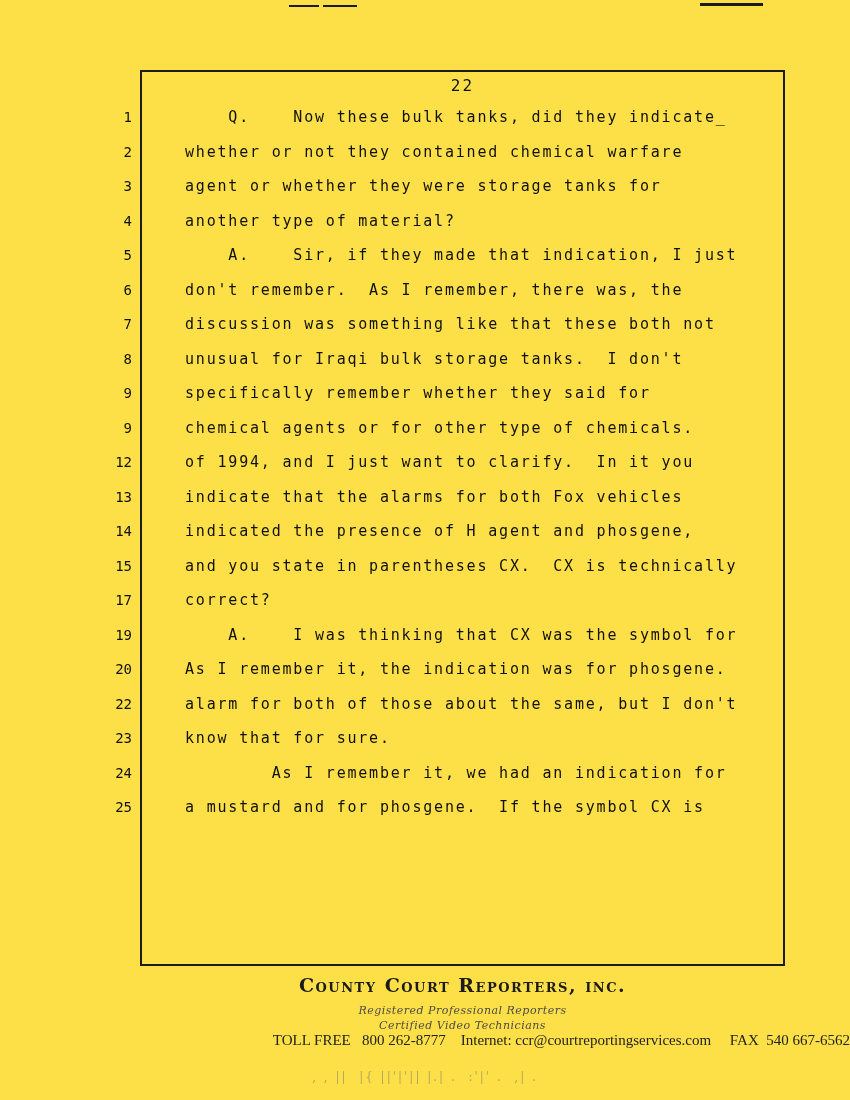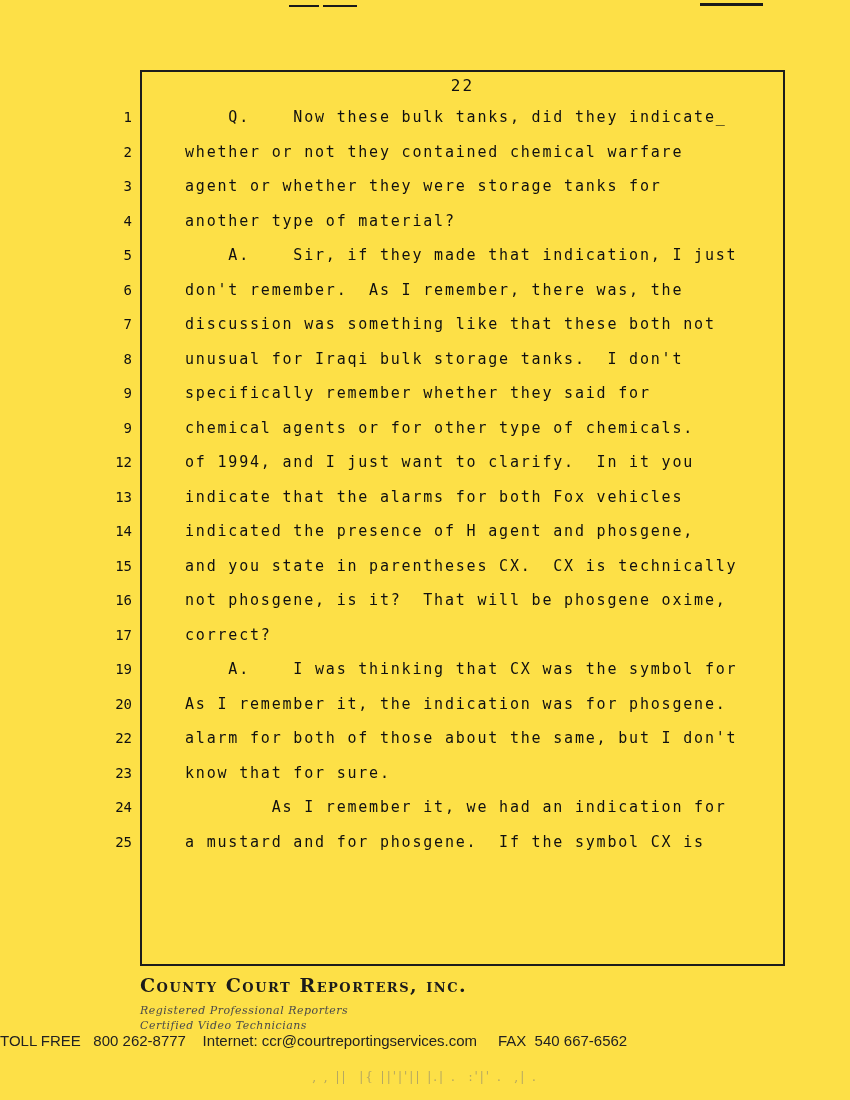--- a/index.html
+++ b/index.html
@@ -24,34 +24,34 @@
   .ln{
     display:inline-block;width:32px;text-align:right;flex:0 0 32px;
     font-size:14px;line-height:34.5px;color:#101010;
   }
   .lt{
     display:inline-block;margin-left:53px;white-space:pre;
     font-size:15px;line-height:34.5px;letter-spacing:1.8px;color:#101010;
   }
   .footer{position:absolute;left:0;top:962px;width:850px;}
   .company{
-    position:absolute;left:140px;top:12px;width:645px;text-align:left;
+    position:absolute;left:140px;top:12px;width:645px;text-align:center;
     font-family:"DejaVu Serif","Liberation Serif",serif;
     font-variant:small-caps;font-weight:600;font-size:19px;letter-spacing:1.5px;color:#1b1b1b;
   }
   .tag1,.tag2{
-    position:absolute;left:140px;width:645px;
+    position:absolute;left:140px;width:645px;text-align:center;
     font-family:"DejaVu Serif","Liberation Serif",serif;
     font-style:italic;font-size:11px;color:#4a4a4a;letter-spacing:0.5px;
   }
   .tag1{top:42px;}
   .tag2{top:57px;}
   .contact{
-    position:absolute;left:0;top:70px;width:850px;text-align:left;
-    font-family:Liberation Sans, sans-serif;
+    position:absolute;left:0;top:70px;width:850px;text-align:right;
+    font-family:Liberation Serif, serif;
     font-size:15px;color:#222;white-space:pre;
   }
   .illegible{
     position:absolute;left:0;top:108px;width:850px;text-align:center;
     font-family:"DejaVu Serif","Liberation Serif",serif;
     font-size:12px;color:#777;opacity:0.55;filter:blur(0.7px);letter-spacing:2px;white-space:pre;
   }
 </style>
 </head>
 <body>
@@ -117,24 +117,20 @@
       </div>
       <div class="row">
         <span class="ln">14</span>
         <span class="lt">indicated the presence of H agent and phosgene,</span>
       </div>
       <div class="row">
         <span class="ln">15</span>
         <span class="lt">and you state in parentheses CX.  CX is technically</span>
       </div>
       <div class="row">
-        <span class="ln">16</span>
-        <span class="lt">not phosgene, is it?  That will be phosgene oxime,</span>
-      </div>
-      <div class="row">
         <span class="ln">17</span>
         <span class="lt">correct?</span>
       </div>
       <div class="row">
         <span class="ln">19</span>
         <span class="lt">    A.    I was thinking that CX was the symbol for</span>
       </div>
       <div class="row">
         <span class="ln">20</span>
         <span class="lt">As I remember it, the indication was for phosgene.</span>

